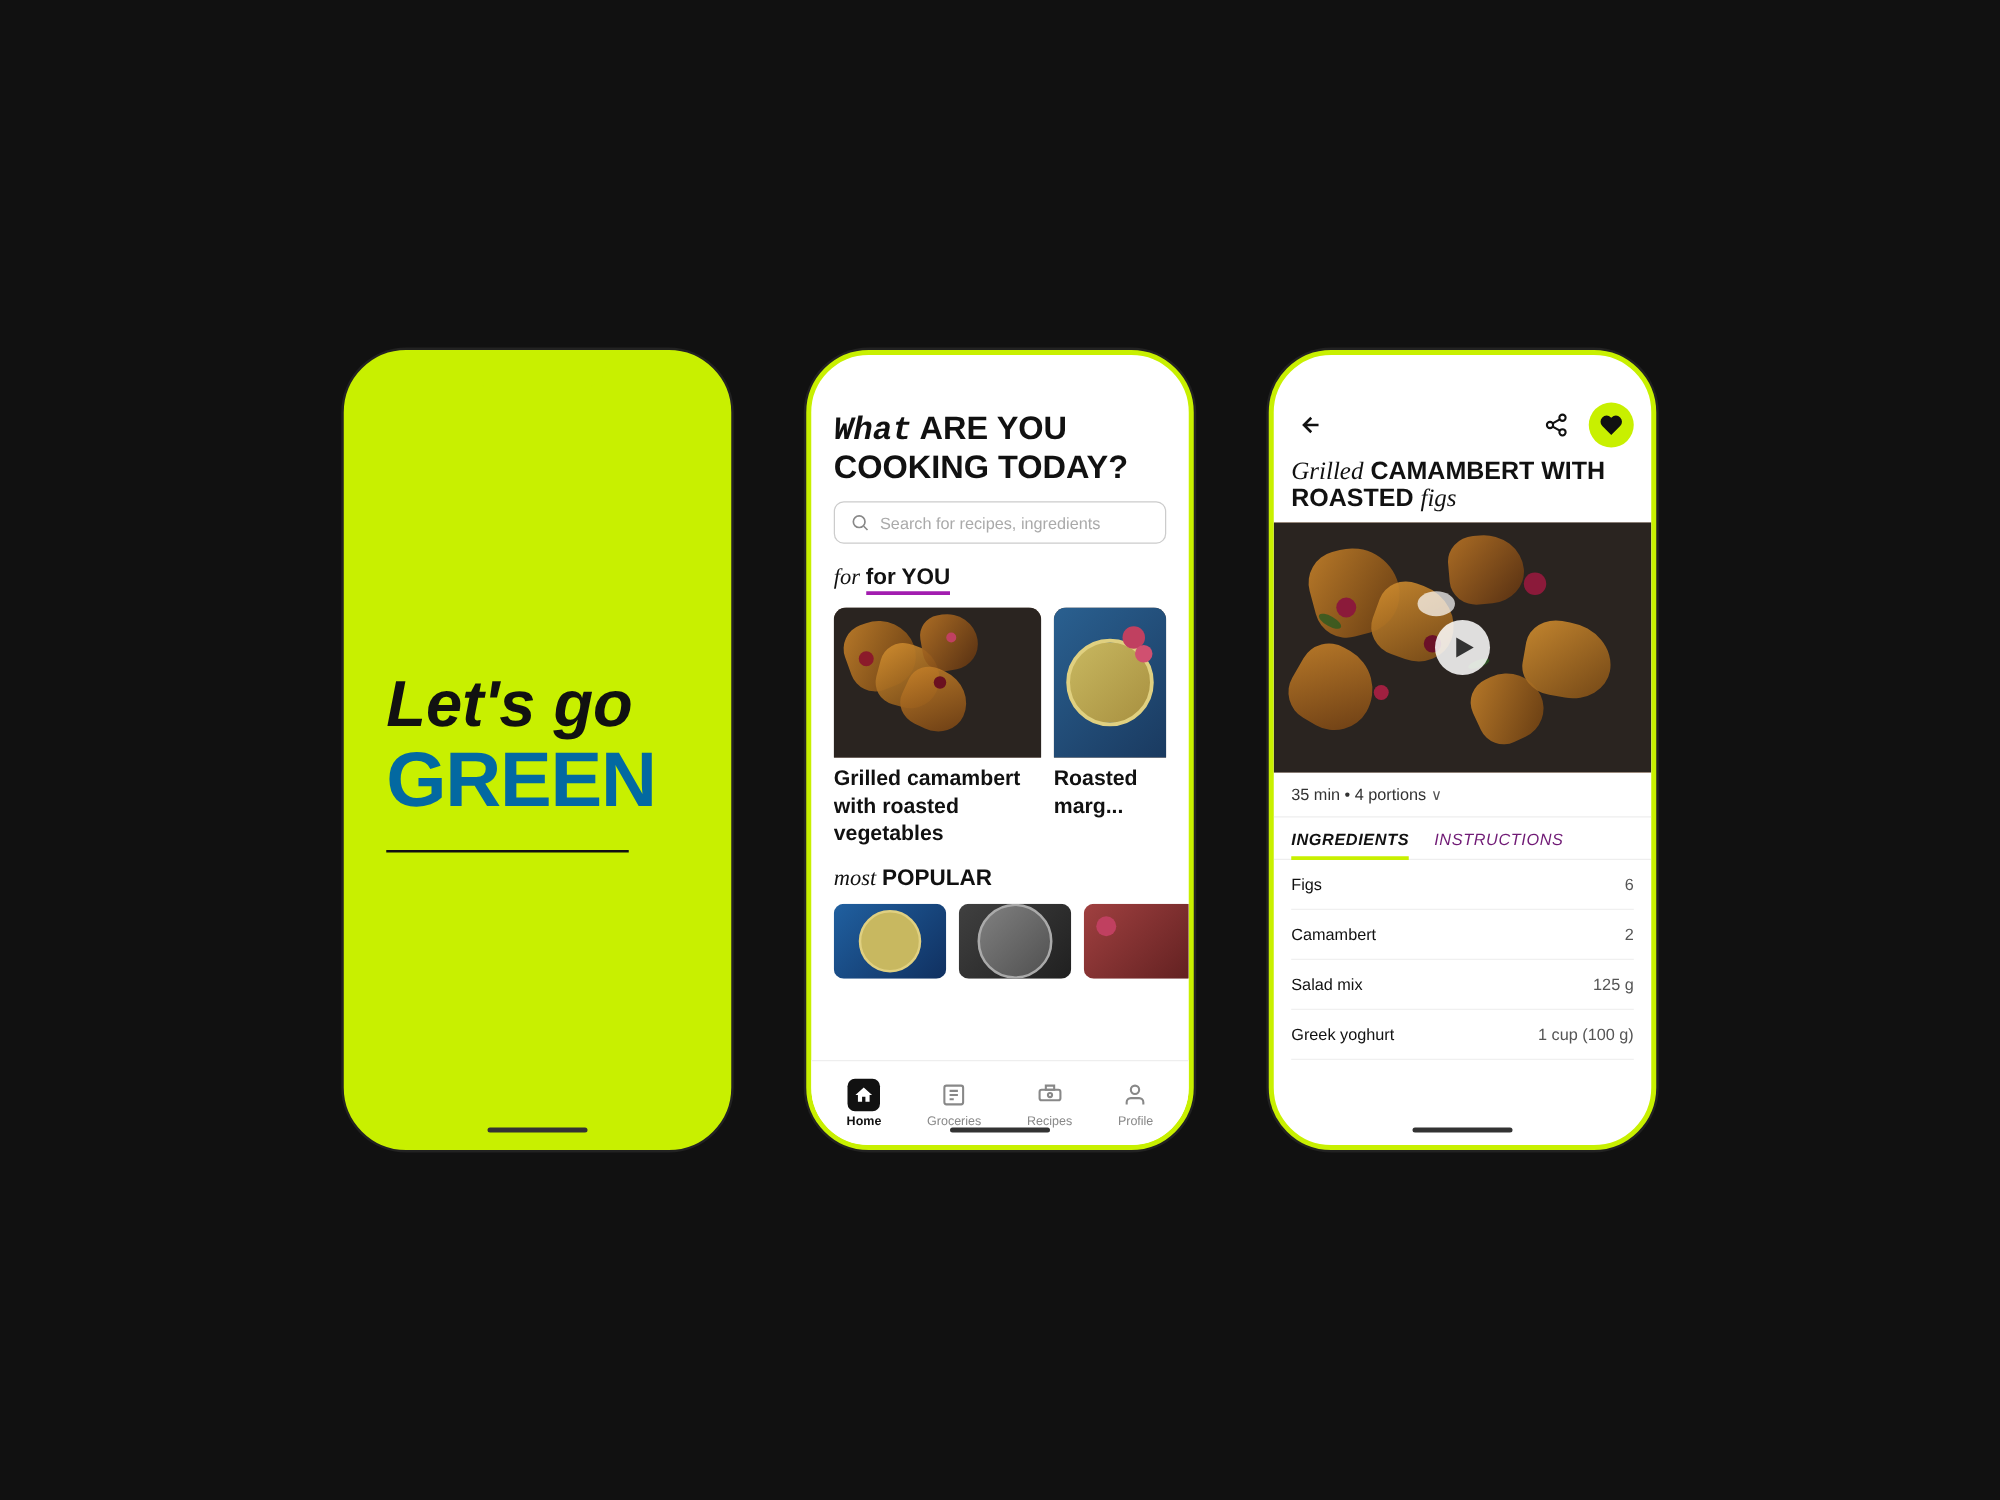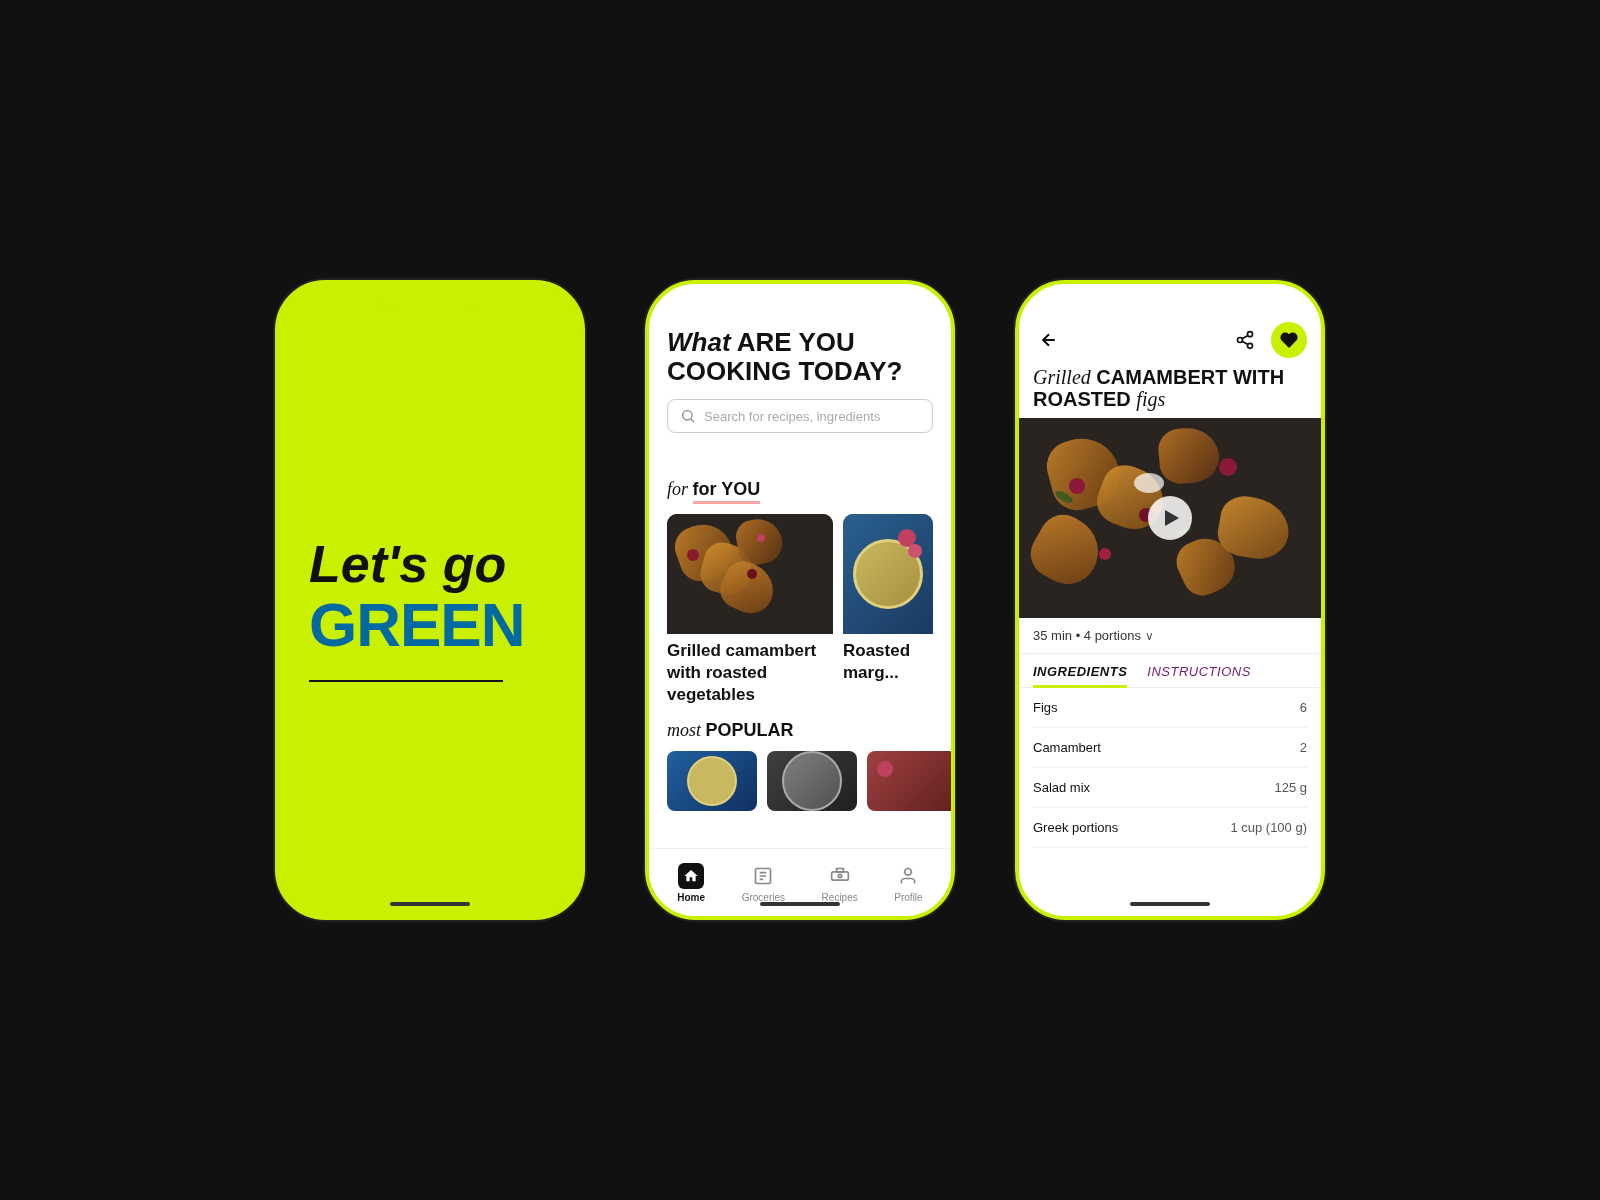--- a/index.html
+++ b/index.html
@@ -117,21 +117,21 @@
 
     .home-heading {
       font-size: 26px;
       font-weight: 900;
       color: #111;
       line-height: 1.1;
       margin-bottom: 14px;
     }
 
     .home-heading em {
-      font-family: Liberation Sans, sans-serif;
+      font-family: Liberation Mono, monospace;
       font-style: italic;
       font-weight: 700;
     }
 
     .search-bar {
       display: flex;
       align-items: center;
       border: 1.5px solid #ccc;
       border-radius: 8px;
       padding: 8px 12px;
@@ -470,21 +470,21 @@
 
       <div class="search-bar">
         <svg class="search-icon-svg" viewBox="0 0 24 24">
           <circle cx="11" cy="11" r="7" stroke="#888" stroke-width="2" fill="none"></circle>
           <line x1="16.5" y1="16.5" x2="21" y2="21" stroke="#888" stroke-width="2"></line>
         </svg>
         <span class="search-text">Search for recipes, ingredients</span>
       </div>
 
       <div class="section-label">
-        <em>for </em><span class="underline-yellow" style="display:inline-block;border-bottom:3px solid #fca5a5;padding-bottom:1px;margin-top:30px;">for YOU</span>
+        <em>for </em><span class="underline-yellow" style="display:inline-block;border-bottom:3px solid #a21caf;padding-bottom:1px;">for YOU</span>
       </div>
 
       <div class="recipe-cards">
 
         <div class="recipe-card">
           <div class="recipe-card-img">
             <div class="food-dark-bg"></div>
             <div class="food-art">
               <div class="filo-piece" style="width:55px;height:55px;top:10px;left:10px;transform:rotate(-20deg);background:linear-gradient(135deg,#c8832a,#6b3d10);"></div>
               <div class="filo-piece" style="width:50px;height:50px;top:30px;left:35px;transform:rotate(15deg);background:linear-gradient(135deg,#d49030,#7a4a15);"></div>
@@ -654,21 +654,21 @@
       </div>
       <div class="ingredient-row">
         <span>Camambert</span>
         <span class="ingredient-qty">2</span>
       </div>
       <div class="ingredient-row">
         <span>Salad mix</span>
         <span class="ingredient-qty">125 g</span>
       </div>
       <div class="ingredient-row">
-        <span>Greek portions</span>
+        <span>Greek yoghurt</span>
         <span class="ingredient-qty">1 cup (100 g)</span>
       </div>
 
     </div>
 
   </div>
   <div class="home-indicator"></div>
 </div>
 
 </body></html>

